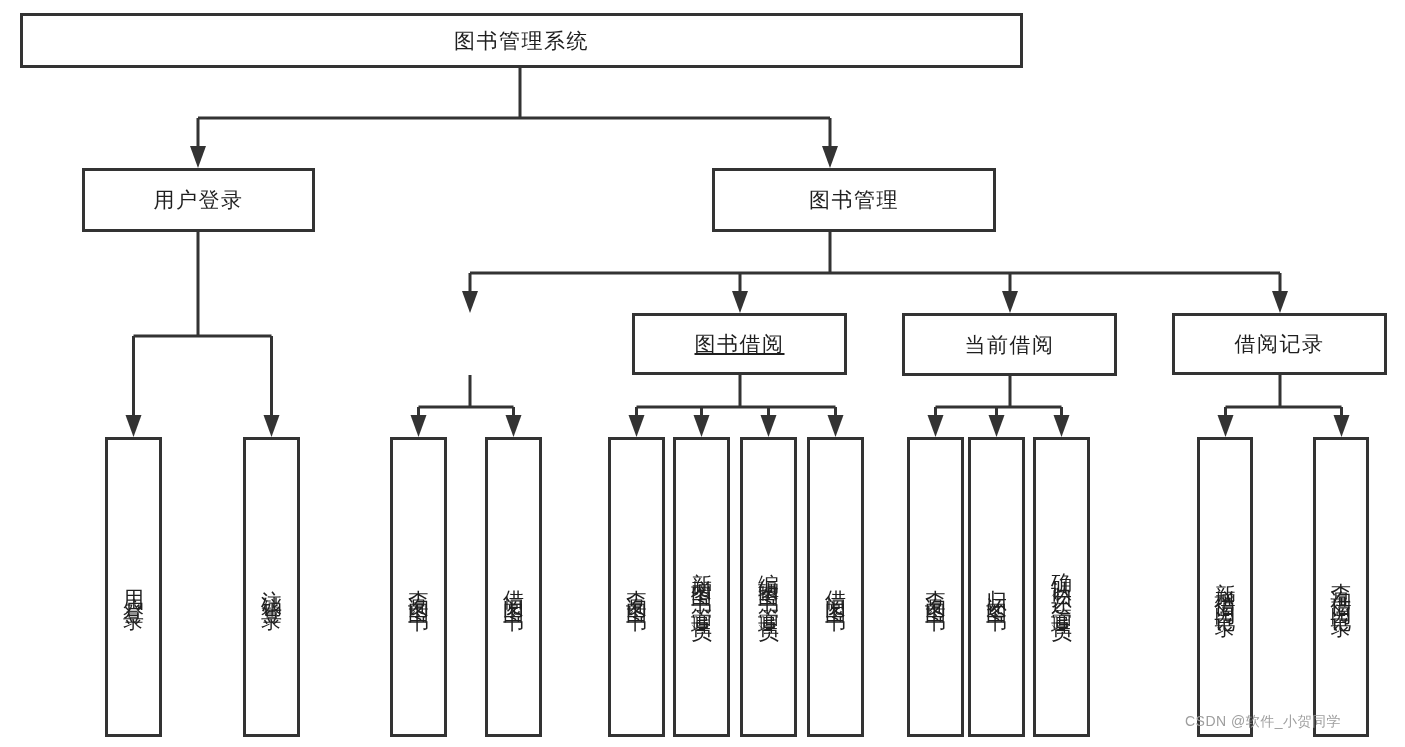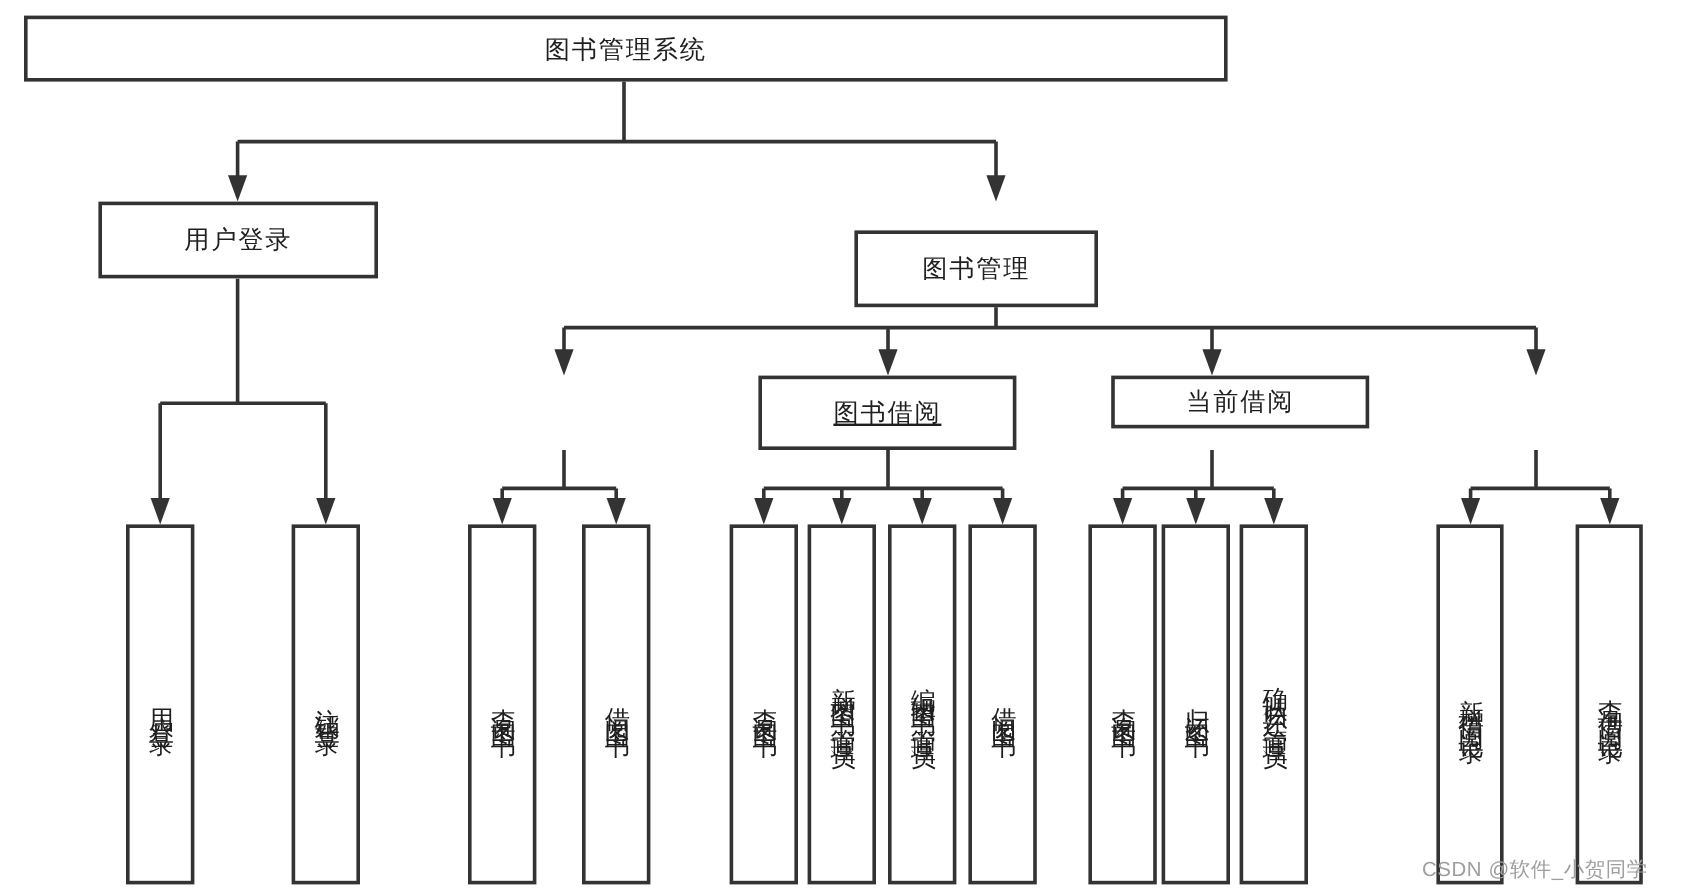--- a/index.html
+++ b/index.html
@@ -47,21 +47,21 @@
     text-orientation: mixed;
     letter-spacing: 7px;
     top: 437px;
     width: 57px;
     height: 300px;
   }
   .watermark {
     position: absolute;
     left: 1185px;
     top: 713px;
-    font-size: 17px;
+    font-size: 14px;
     color: #9e9e9e;
     letter-spacing: 0.5px;
     white-space: nowrap;
   }
 </style>
 </head>
 <body>
 
 <div class="stage">
 
@@ -101,24 +101,25 @@
       <polygon points="988.5,415 1004.5,415 996.5,437"></polygon>
       <polygon points="1053.5,415 1069.5,415 1061.5,437"></polygon>
       <polygon points="1217.5,415 1233.5,415 1225.5,437"></polygon>
       <polygon points="1333.5,415 1349.5,415 1341.5,437"></polygon>
     </g>
   </svg>
 
   <div class="box" style="left:20px; top:13px; width:1003px; height:55px;">图书管理系统</div>
 
   <div class="box" style="left:82px; top:168px; width:233px; height:64px;">用户登录</div>
-  <div class="box" style="left:712px; top:168px; width:203px; height:64px;margin-top:24px;">图书管理</div>
+  <div class="box" style="left:712px; top:168px; width:284px; height:64px;">图书管理</div>
 
   <div class="box" style="left:632px; top:313px; width:215px; height:62px;text-decoration:underline;">图书借阅</div>
-  <div class="box" style="left:902px; top:313px; width:215px; height:44px;margin-left:24px;">当前借阅</div>
+  <div class="box" style="left:902px; top:313px; width:215px; height:63px;">当前借阅</div>
+  <div class="box" style="left:1172px; top:313px; width:215px; height:62px;">借阅记录</div>
 
   <div class="vbox" style="left:105px;">用户登录</div>
   <div class="vbox" style="left:243px;">注销登录</div>
 
   <div class="vbox" style="left:390px;">查询图书</div>
   <div class="vbox" style="left:485px;">借阅图书</div>
 
   <div class="vbox" style="left:608px;">查询图书</div>
   <div class="vbox" style="left:673px;">新增图书（管理员）</div>
   <div class="vbox" style="left:740px;">编辑图书（管理员）</div>

